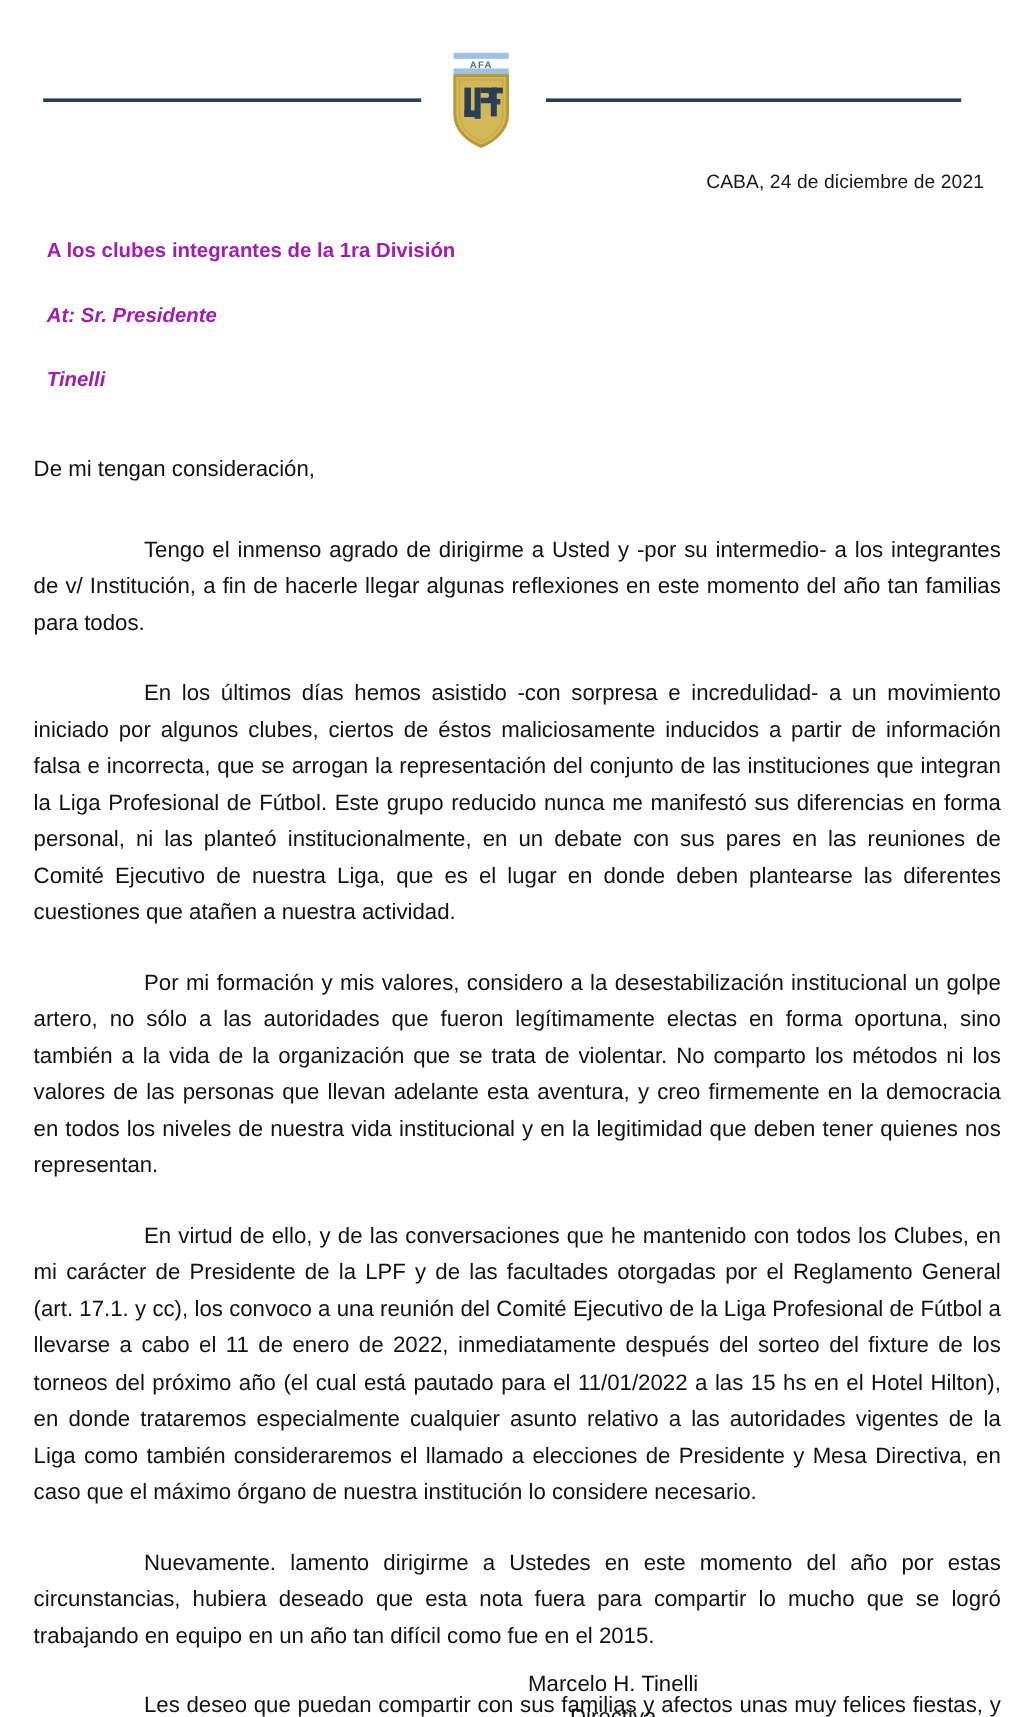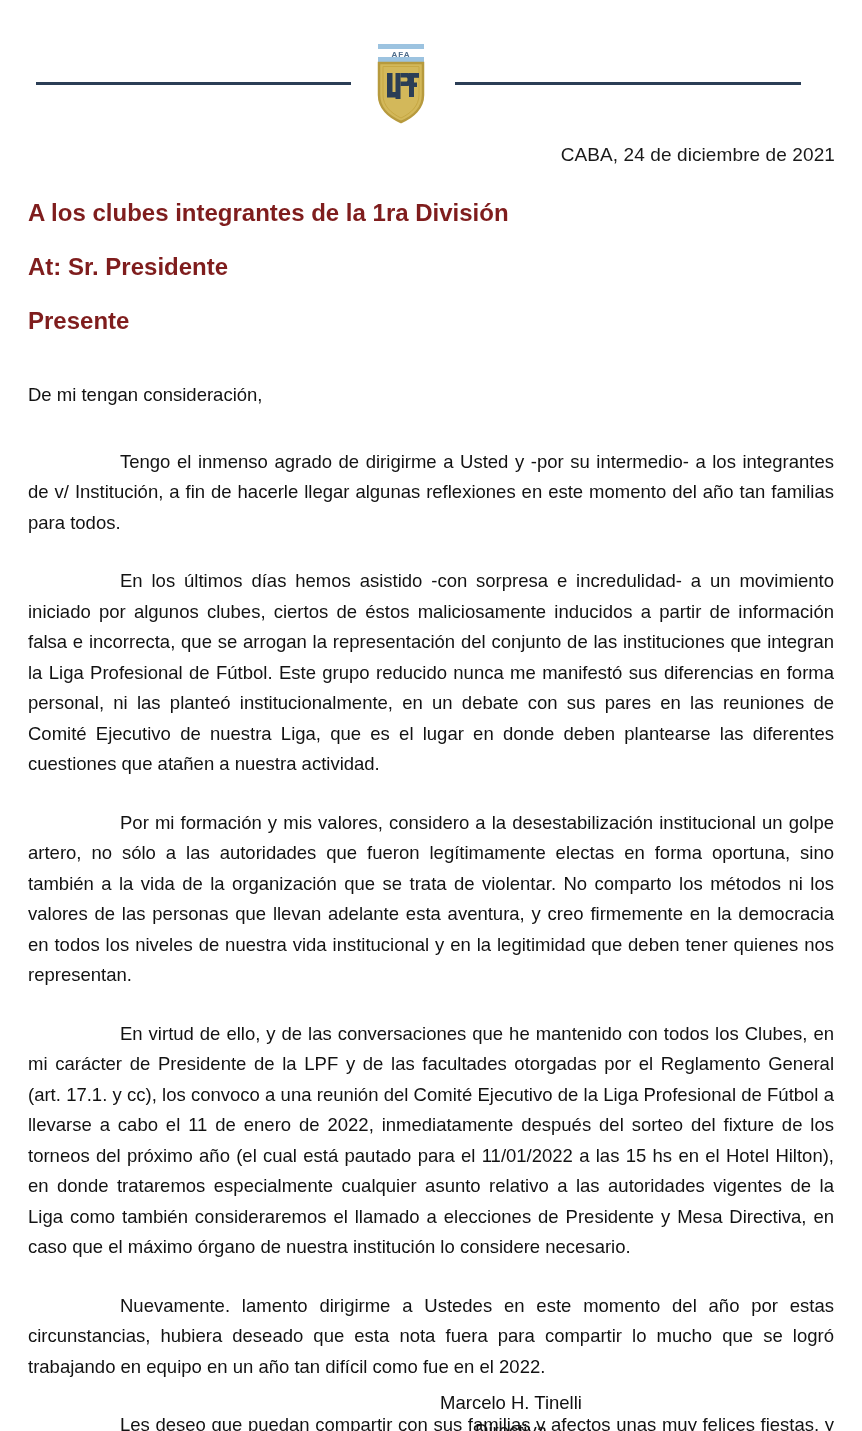--- a/index.html
+++ b/index.html
@@ -45,38 +45,38 @@
     left: 373px;
     top: 6px;
     width: 56px;
     height: 86px;
   }
   .logo svg { display: block; }
 
   
   .date-line {
     text-align: right;
-    padding-right: 27px;
+    padding-right: 42px;
     margin-top: 12px;
-    font-size: 19px;
+    font-size: 16px;
     letter-spacing: .1px;
     color: #1a1a1a;
   }
 
   
   .addressee {
     margin-top: 34px;
-    padding-left: 28px;
+    padding-left: 39px;
     font-weight: bold;
-    font-size: 24px;
+    font-size: 17px;
     line-height: 26px;
-    color: #7f1d1d;
+    color: #a21caf;
   }
   .addressee .line2 { margin-bottom: 0; }
-  .addressee .gap { margin-top: 28px; }
+  .addressee .gap { margin-top: 28px; font-style: italic; }
 
   
   .body-block {
     margin-top: 46px;
     padding-left: 28px;
     padding-right: 28px;
     font-size: 18.5px;
     line-height: 30.5px;
     color: #121212;
   }
@@ -141,30 +141,30 @@
         </g>
       </svg>
     </div>
   </div>
 
   <div class="date-line">CABA, 24 de diciembre de 2021</div>
 
   <div class="addressee">
     <div>A los clubes integrantes de la 1ra División</div>
     <div class="gap">At: Sr. Presidente</div>
-    <div class="gap">Presente</div>
+    <div class="gap">Tinelli</div>
   </div>
 
   <div class="body-block">
     <p class="salutation">De mi tengan consideración,</p>
     <p class="para">Tengo el inmenso agrado de dirigirme a Usted y -por su intermedio- a los integrantes de v/ Institución, a fin de hacerle llegar algunas reflexiones en este momento del año tan familias para todos.</p>
     <p class="para">En los últimos días hemos asistido -con sorpresa e incredulidad- a un movimiento iniciado por algunos clubes, ciertos de éstos maliciosamente inducidos a partir de información falsa e incorrecta, que se arrogan la representación del conjunto de las instituciones que integran la Liga Profesional de Fútbol. Este grupo reducido nunca me manifestó sus diferencias en forma personal, ni las planteó institucionalmente, en un debate con sus pares en las reuniones de Comité Ejecutivo de nuestra Liga, que es el lugar en donde deben plantearse las diferentes cuestiones que atañen a nuestra actividad.</p>
     <p class="para">Por mi formación y mis valores, considero a la desestabilización institucional un golpe artero, no sólo a las autoridades que fueron legítimamente electas en forma oportuna, sino también a la vida de la organización que se trata de violentar. No comparto los métodos ni los valores de las personas que llevan adelante esta aventura, y creo firmemente en la democracia en todos los niveles de nuestra vida institucional y en la legitimidad que deben tener quienes nos representan.</p>
     <p class="para">En virtud de ello, y de las conversaciones que he mantenido con todos los Clubes, en mi carácter de Presidente de la LPF y de las facultades otorgadas por el Reglamento General (art. 17.1. y cc), los convoco a una reunión del Comité Ejecutivo de la Liga Profesional de Fútbol a llevarse a cabo el 11 de enero de 2022, inmediatamente después del sorteo del fixture de los torneos del próximo año (el cual está pautado para el 11/01/2022 a las 15 hs en el Hotel Hilton), en donde trataremos especialmente cualquier asunto relativo a las autoridades vigentes de la Liga como también consideraremos el llamado a elecciones de Presidente y Mesa Directiva, en caso que el máximo órgano de nuestra institución lo considere necesario.</p>
-    <p class="para">Nuevamente. lamento dirigirme a Ustedes en este momento del año por estas circunstancias, hubiera deseado que esta nota fuera para compartir lo mucho que se logró trabajando en equipo en un año tan difícil como fue en el 2022.</p>
+    <p class="para">Nuevamente. lamento dirigirme a Ustedes en este momento del año por estas circunstancias, hubiera deseado que esta nota fuera para compartir lo mucho que se logró trabajando en equipo en un año tan difícil como fue en el 2015.</p>
     <p class="para">Les deseo que puedan compartir con sus familias y afectos unas muy felices fiestas, y que tengan un gran comienzo del 2022.</p>
 
   </div>
 
   <div class="signature">
     <div class="name">Marcelo H. Tinelli</div>
     <div>Directiva</div>
   </div>
 
 </div>

